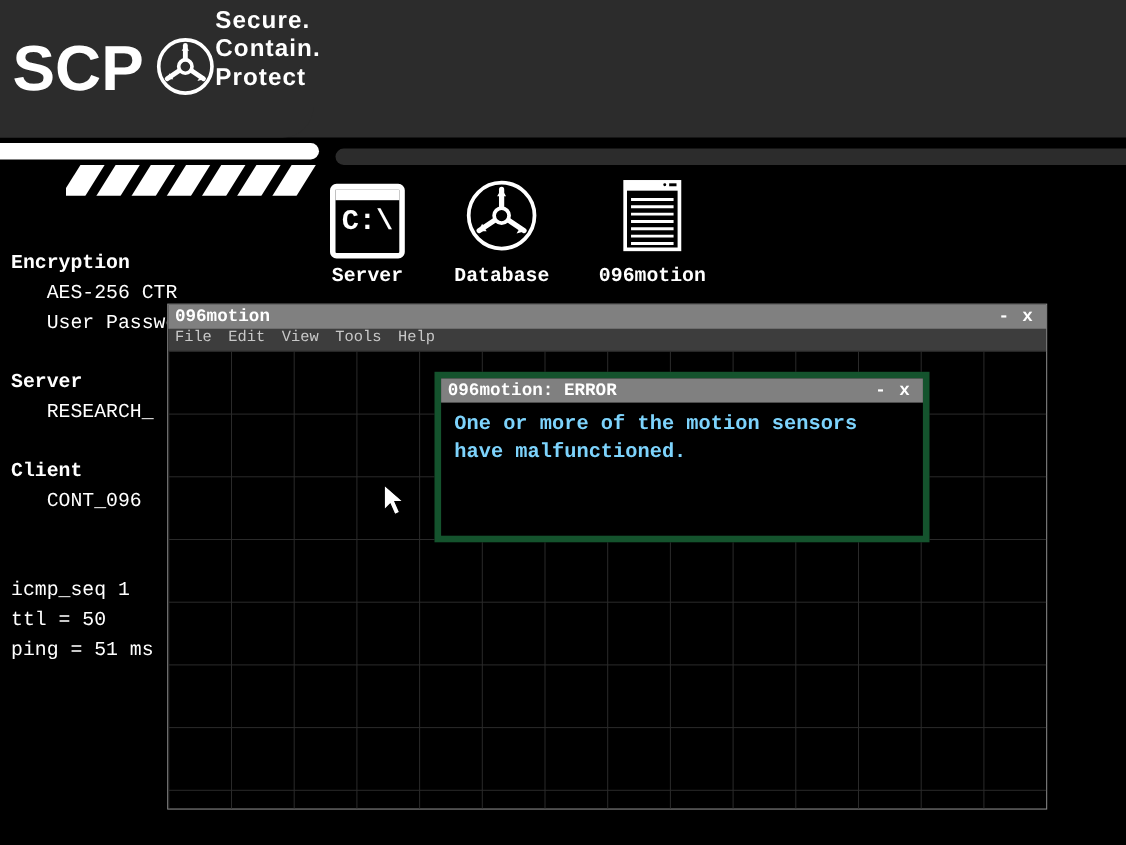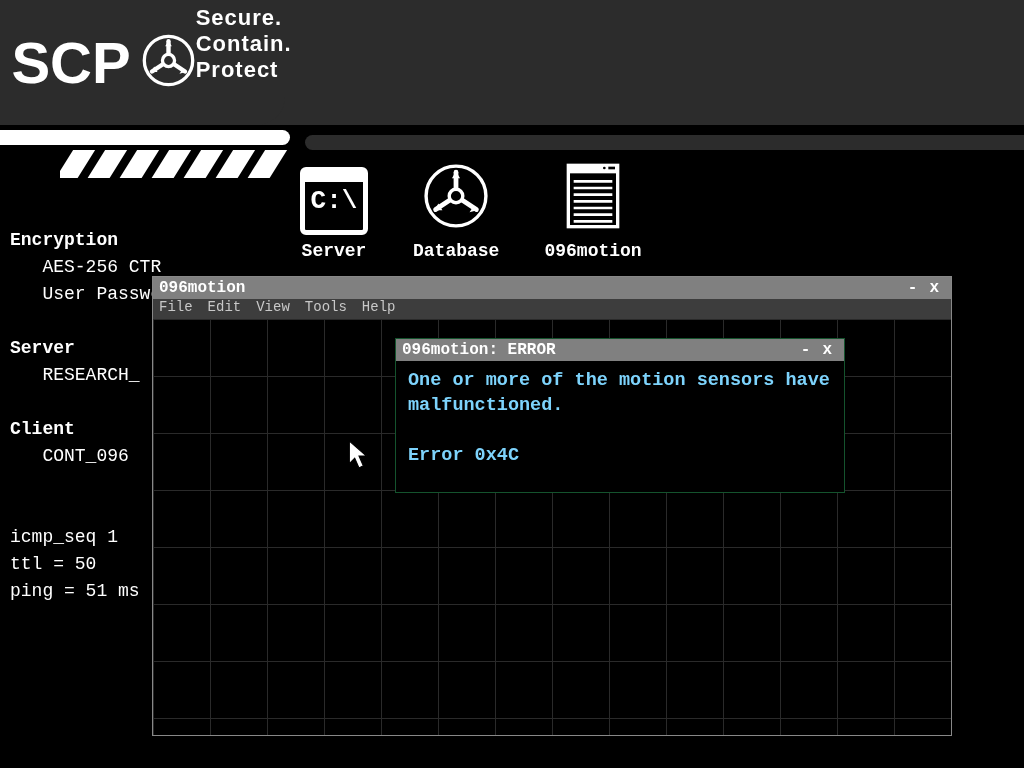--- a/index.html
+++ b/index.html
@@ -110,21 +110,21 @@
     background-image:
       linear-gradient(to right,#2a2a2a 1px,transparent 1px),
       linear-gradient(to bottom,#2a2a2a 1px,transparent 1px);
     background-size:57px 57px;
   }
 
   
   .dlg{
     position:absolute;top:338px;left:395px;
     width:450px;height:155px;
-    background:#000;border:1px solid #14532d;
+    background:#000;border:6px solid #14532d;
     z-index:20;
   }
   .dlg .titlebar{height:22px;}
   .dlg-body{
     padding:8px 12px;color:#7dd3fc;font-family:"Courier New",monospace;
     font-size:18.5px;line-height:1.35;font-weight:bold;
   }
 
   
   .cursor{position:absolute;top:440px;left:348px;z-index:30;pointer-events:none;}
@@ -258,21 +258,20 @@
 <div class="dlg">
   <div class="titlebar">
     <span>096motion: ERROR</span>
     <span class="spacer"></span>
     <span class="btn">-</span>
     <span class="btn">x</span>
   </div>
   <div class="dlg-body">
     <div>One or more of the motion sensors have malfunctioned.</div>
     <br>
-    <div>Error 0x4C</div>
   </div>
 </div>
 
 <div class="cursor">
   <svg width="22" height="30" viewBox="0 0 20 28">
     <path d="M1 1 L1 22 L6 17 L10 26 L14 24 L10 15 L17 15 Z" fill="#fff" stroke="#000" stroke-width="1"></path>
   </svg>
 </div>
 
 </body></html>

